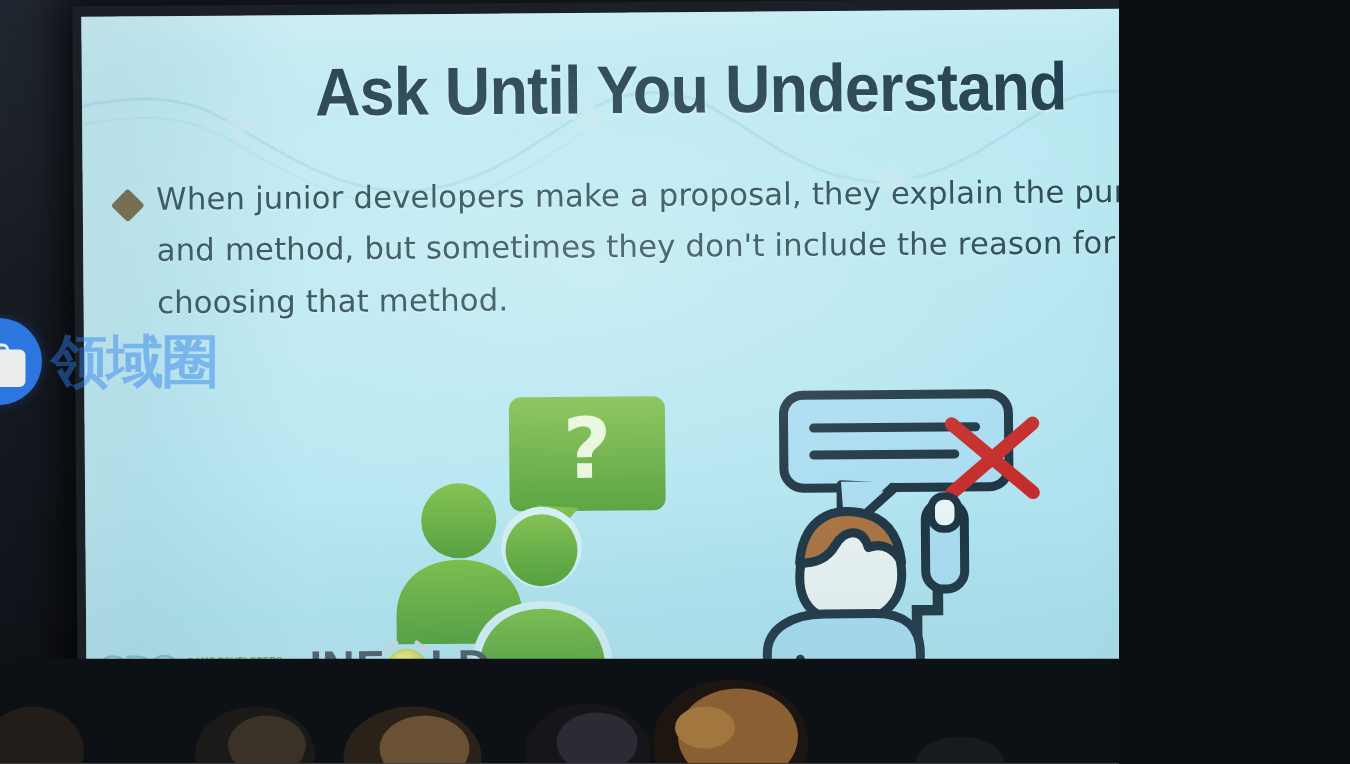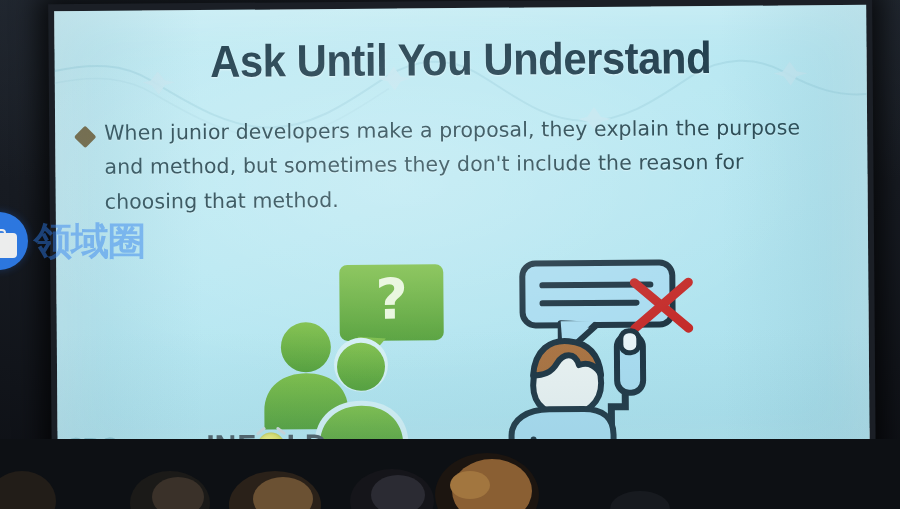--- a/index.html
+++ b/index.html
@@ -5,21 +5,21 @@
   html, body {
     margin: 0; padding: 0;
     width: 900px; height: 509px;
     overflow: hidden;
     background: #0a0d12;
     font-family: "Liberation Sans", sans-serif;
   }
 
   #stage {
     position: relative;
-    width: 900px; height: 509px;
+    width: 746px; height: 509px;
     overflow: hidden;
     background: #ffffff;
   }
 
   
   .room-bg {
     position: absolute; inset: 0;
     background:
       radial-gradient(120% 90% at 50% 20%, #2a3038 0%, #171b22 45%, #0c0e13 100%);
   }

